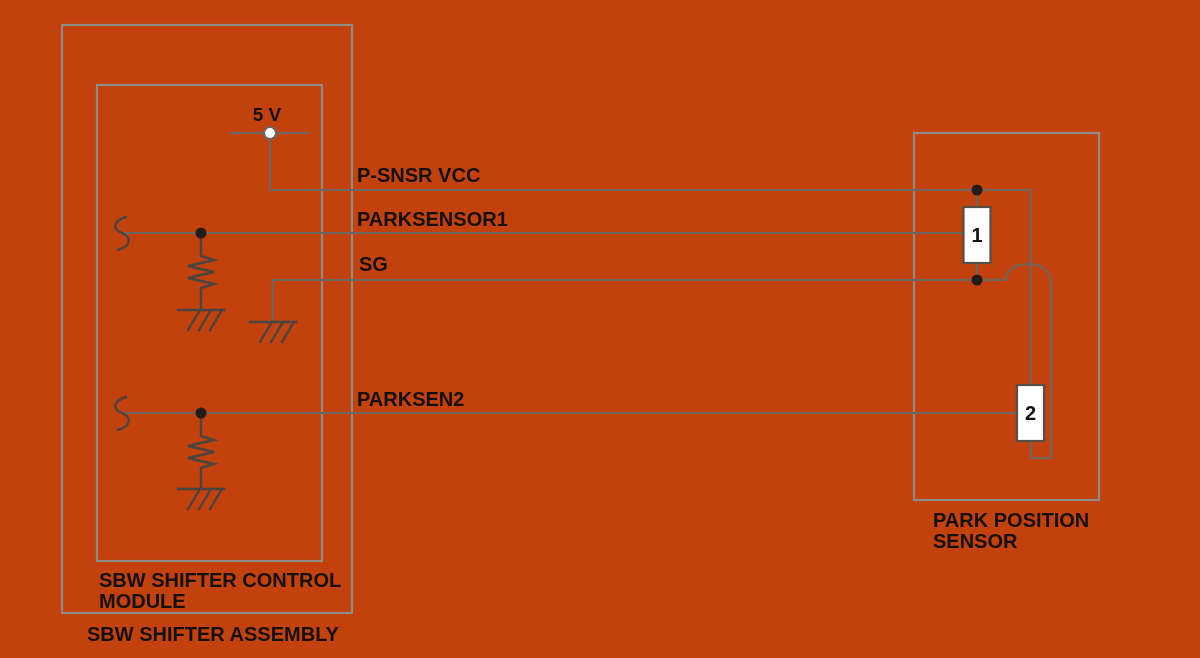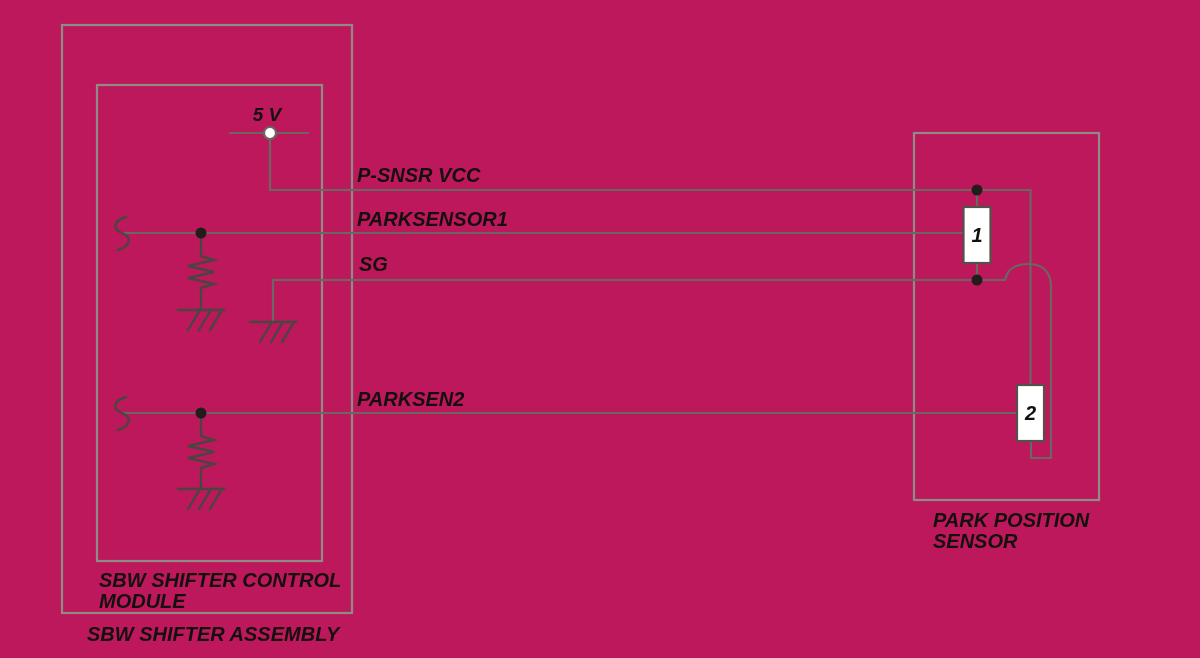--- a/index.html
+++ b/index.html
@@ -5,23 +5,22 @@
   html, body {
     margin: 0;
     padding: 0;
     background: #ffffff;
     font-family: "Liberation Sans", sans-serif;
   }
   .stage {
     position: relative;
     width: 1200px;
     height: 658px;
-    background: #be185d;
+    background: #c2410c;
     overflow: hidden;
-    font-style: italic;
   }
   svg { display: block; }
   text {
     font-family: "Liberation Sans", sans-serif;
     font-weight: bold;
   }
   .sig-label   { font-size: 20px; }
   .block-label { font-size: 20px; }
   .supply-label{ font-size: 19px; }
   .comp-label  { font-size: 20px; text-anchor: middle; }

